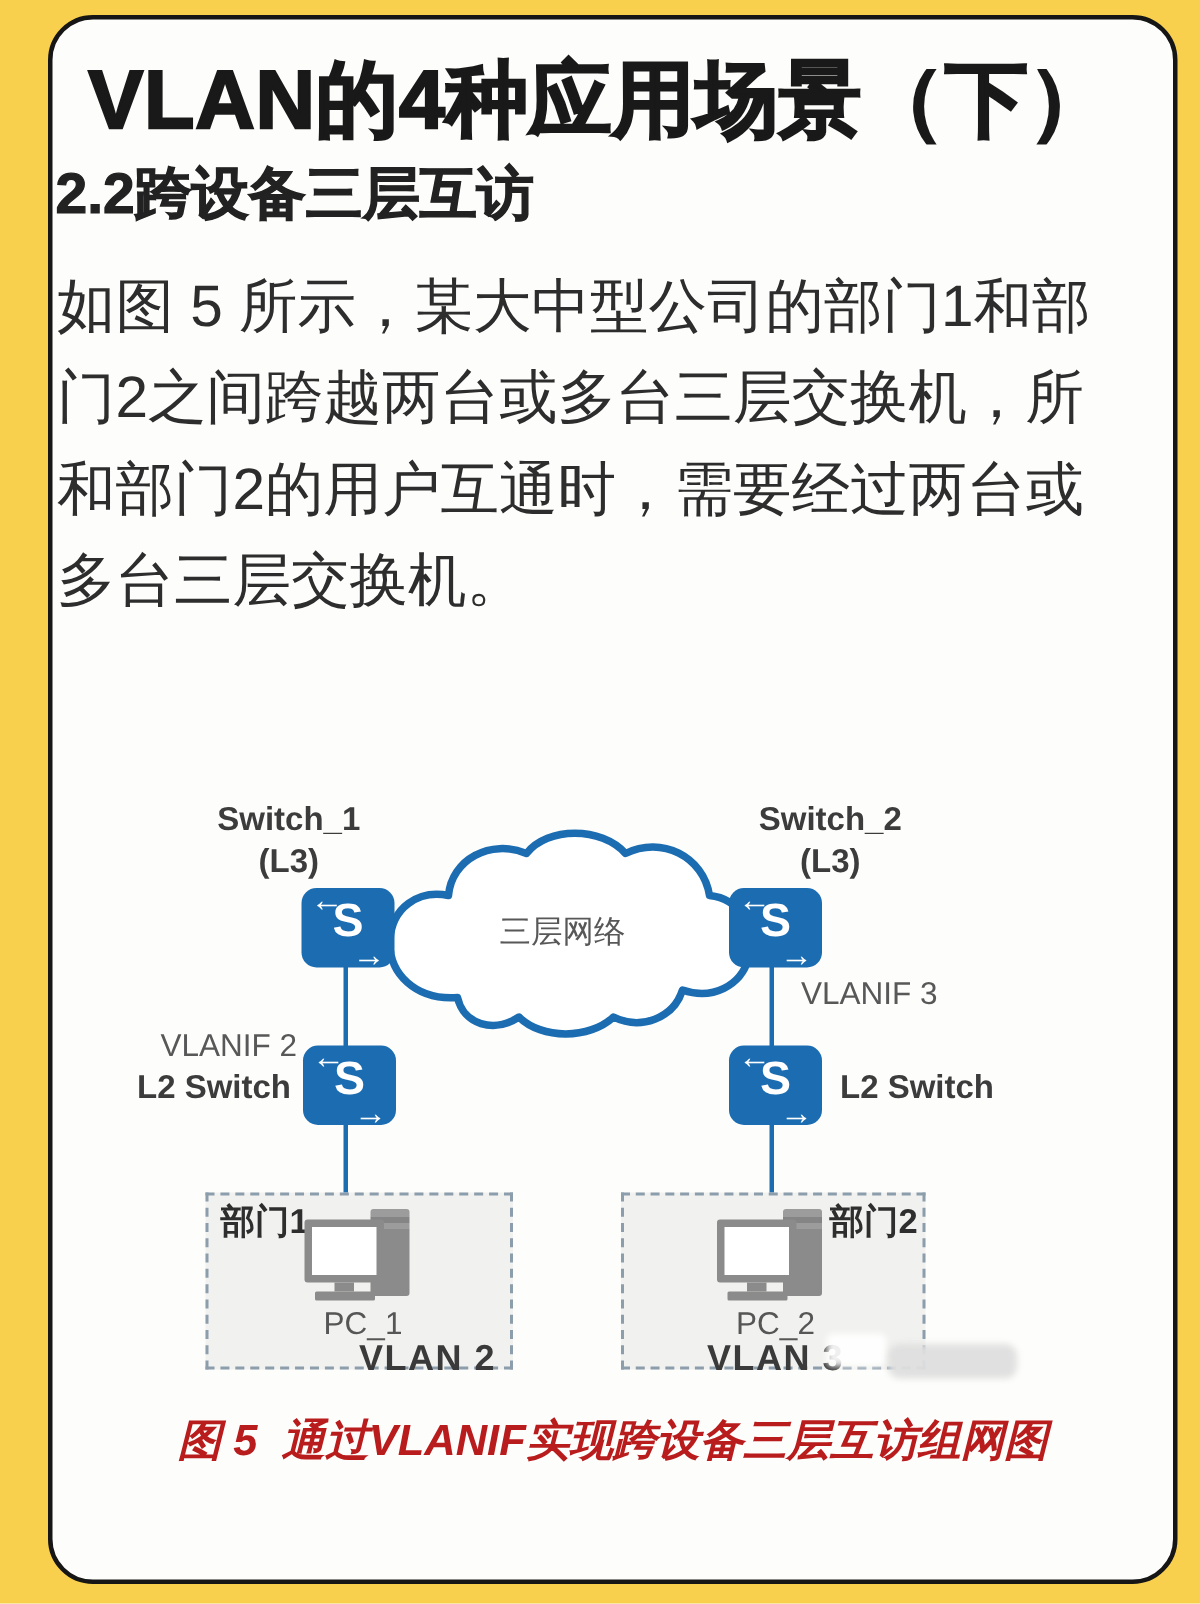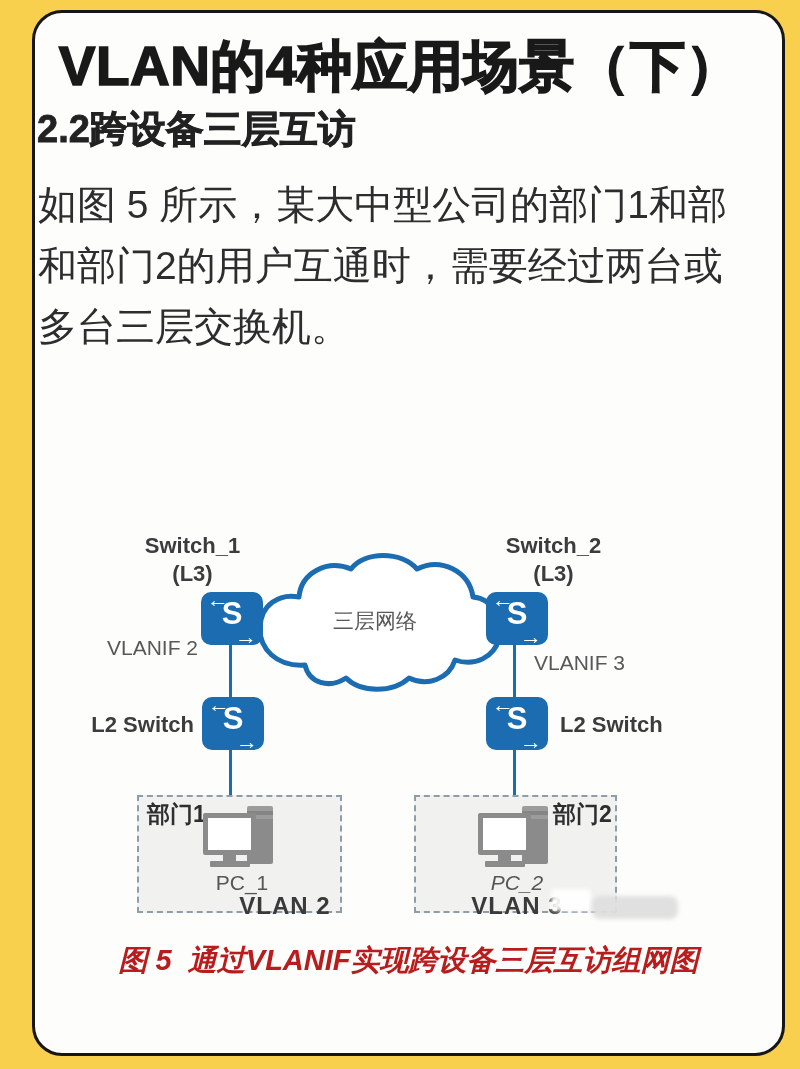--- a/index.html
+++ b/index.html
@@ -91,20 +91,21 @@
 <div class="card"></div>
 
 <h1 class="page-title">VLAN的4种应用场景（下）</h1>
 
 <div class="section-heading">
   <span class="sec-num">2.2</span><span>跨设备三层互访</span>
 </div>
 
 <div class="body-paragraph">
   <div class="pline">如图 5 所示，某大中型公司的部门1和部</div>
+  <div class="pline">门2之间跨越两台或多台三层交换机，所</div>
   <div class="pline">和部门2的用户互通时，需要经过两台或</div>
   <div class="pline">多台三层交换机。</div>
 </div>
 
 <div class="diagram">
 
   <div class="dlabel-bold" style="left:125px; top:533px; width:135px; text-align:center;">Switch_1</div>
   <div class="dlabel-bold" style="left:125px; top:561px; width:135px; text-align:center;">(L3)</div>
   <div class="dlabel-bold" style="left:486px; top:533px; width:135px; text-align:center;">Switch_2</div>
   <div class="dlabel-bold" style="left:486px; top:561px; width:135px; text-align:center;">(L3)</div>
@@ -126,21 +127,21 @@
     <span class="arr-l">←</span>
     <span class="s-glyph">S</span>
     <span class="arr-r">→</span>
   </div>
   <div class="sw" style="left:486px; top:592px;">
     <span class="arr-l">←</span>
     <span class="s-glyph">S</span>
     <span class="arr-r">→</span>
   </div>
 
-  <div class="dlabel-gray" style="left:96px; top:636px; width:102px; text-align:right;">VLANIF 2</div>
+  <div class="dlabel-gray" style="left:96px; top:686px; width:102px; text-align:right;">VLANIF 2</div>
   <div class="dlabel-gray" style="left:534px; top:651px; width:102px; text-align:left;">VLANIF 3</div>
 
   <div class="sw" style="left:202px; top:697px;">
     <span class="arr-l">←</span>
     <span class="s-glyph">S</span>
     <span class="arr-r">→</span>
   </div>
   <div class="sw" style="left:486px; top:697px;">
     <span class="arr-l">←</span>
     <span class="s-glyph">S</span>
@@ -162,20 +163,20 @@
   </div>
   <div class="pc" style="left:478px; top:806px;">
     <div class="tower"></div>
     <div class="monitor"></div>
     <div class="neck"></div>
     <div class="base"></div>
   </div>
 
   <div class="pc-name" style="left:203px; top:871px;">PC_1</div>
   <div class="vlan-name" style="left:194px; top:892px;margin-left:43px;">VLAN 2</div>
-  <div class="pc-name" style="left:478px; top:871px;font-style:italic;">PC_2</div>
+  <div class="pc-name" style="left:478px; top:871px;">PC_2</div>
   <div class="vlan-name" style="left:469px; top:892px;">VLAN 3</div>
 
   <div class="blur-patch p1"></div>
   <div class="blur-patch p2"></div>
 
   <div class="figure-caption">图 5  通过VLANIF实现跨设备三层互访组网图</div>
 </div>
 
 </body></html>

